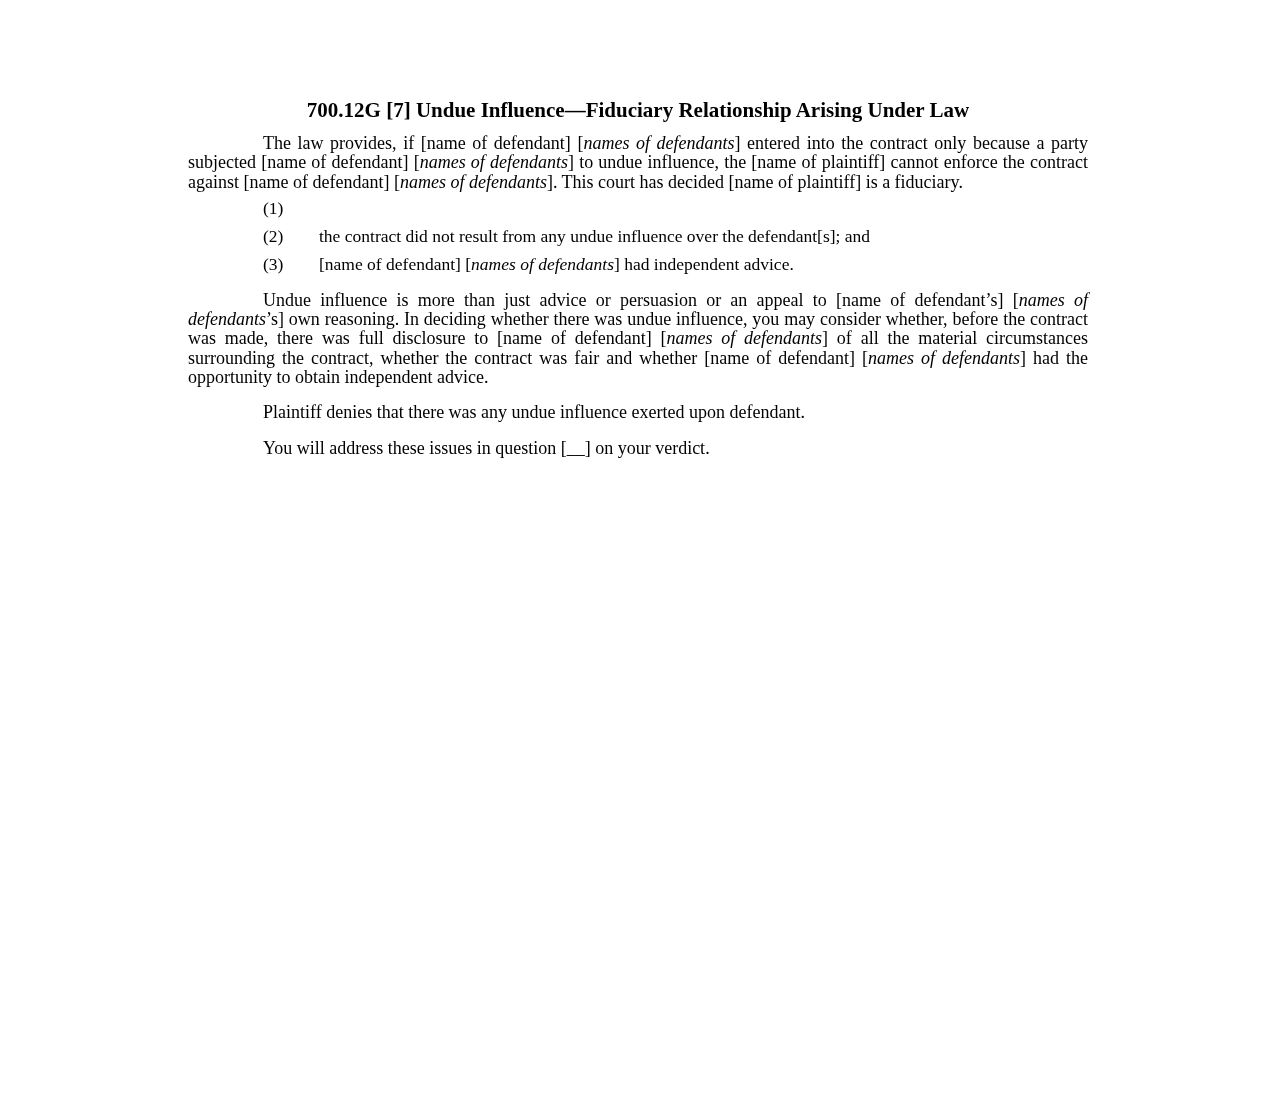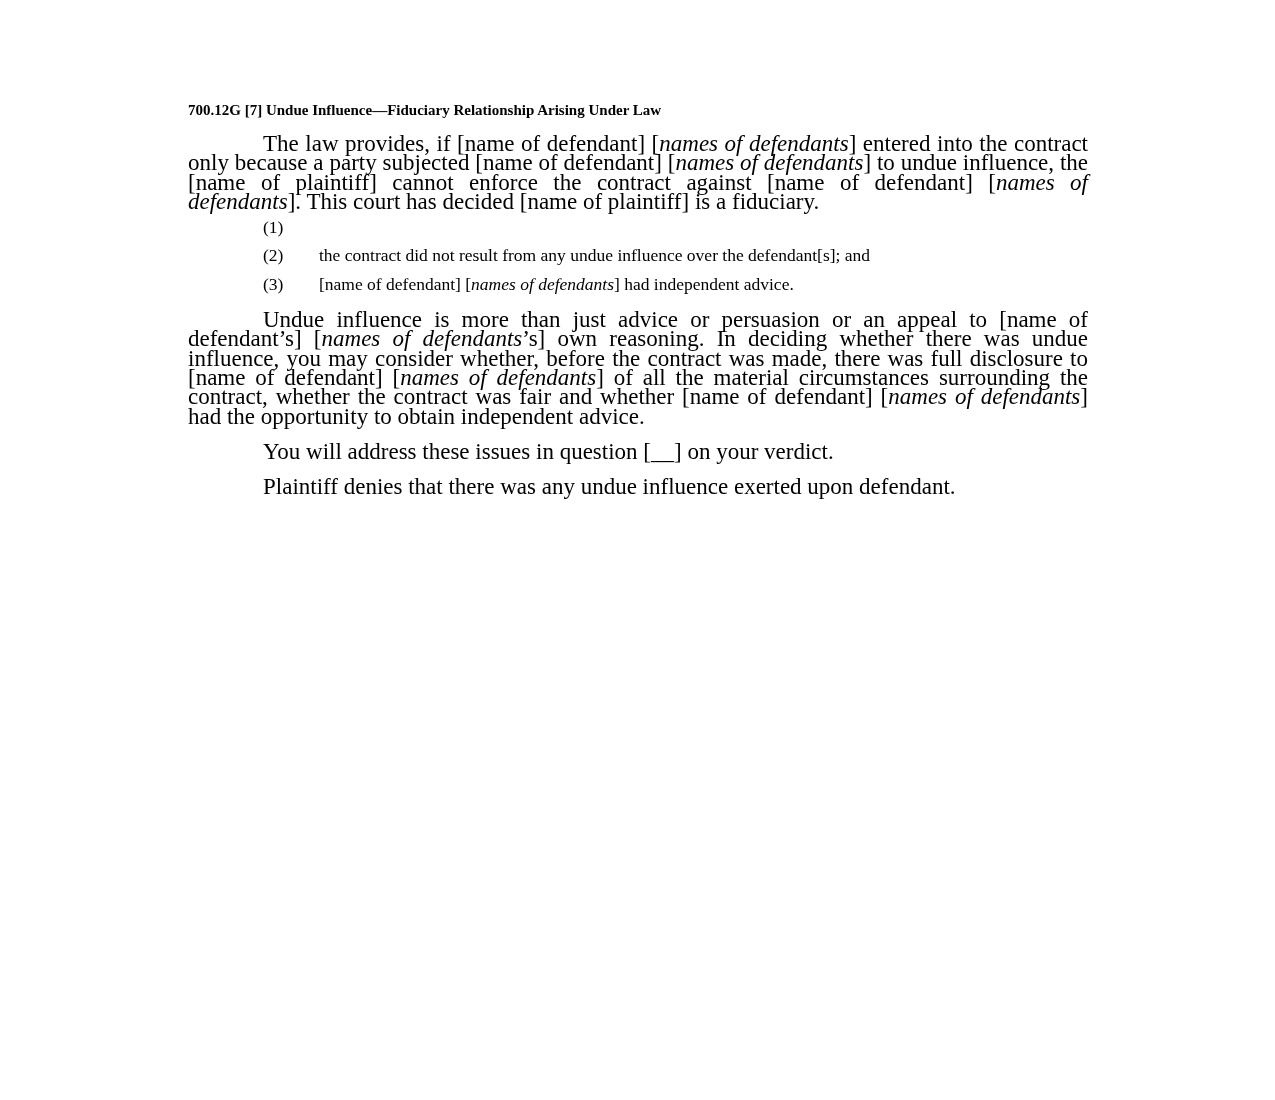--- a/index.html
+++ b/index.html
@@ -16,27 +16,27 @@
       color: #000000;
     }
     .page {
       position: absolute;
       left: 188px;
       top: 98px;
       width: 900px;
     }
     .title {
       font-weight: bold;
-      font-size: 15px;
-      text-align: left;
+      font-size: 21px;
+      text-align: center;
       margin: 0 0 12px 0;
       line-height: 24px;
     }
     .para {
-      font-size: 23px;
+      font-size: 18px;
       line-height: 19.3px;
       text-align: justify;
       text-indent: 75px;
       margin: 0 0 16px 0;
     }
     .list {
       margin: -9px 0 16px 0;
       padding: 0;
     }
     .list-item {
@@ -82,19 +82,19 @@
       <span class="list-text"><span>[name of defendant] [</span><span class="it">names of defendants</span><span>] had independent advice.</span></span>
     </div>
   </div>
 
 
   <p class="para">
     <span>Undue influence is more than just advice or persuasion or an appeal to [name of defendant’s] [</span><span class="it">names of defendants</span><span>’s] own reasoning. In deciding whether there was undue influence, you may consider whether, before the contract was made, there was full disclosure to [name of defendant] [</span><span class="it">names of defendants</span><span>] of all the material circumstances surrounding the contract, whether the contract was fair and whether [name of defendant] [</span><span class="it">names of defendants</span><span>] had the opportunity to obtain independent advice.</span>
   </p>
 
   <p class="para">
-    <span>You will address these issues in question [__] on your verdict.</span>
+    <span>Plaintiff denies that there was any undue influence exerted upon defendant.</span>
   </p>
 
   <p class="para">
-    <span>Plaintiff denies that there was any undue influence exerted upon defendant.</span>
+    <span>You will address these issues in question [__] on your verdict.</span>
   </p>
 </div>
 
 </body></html>

